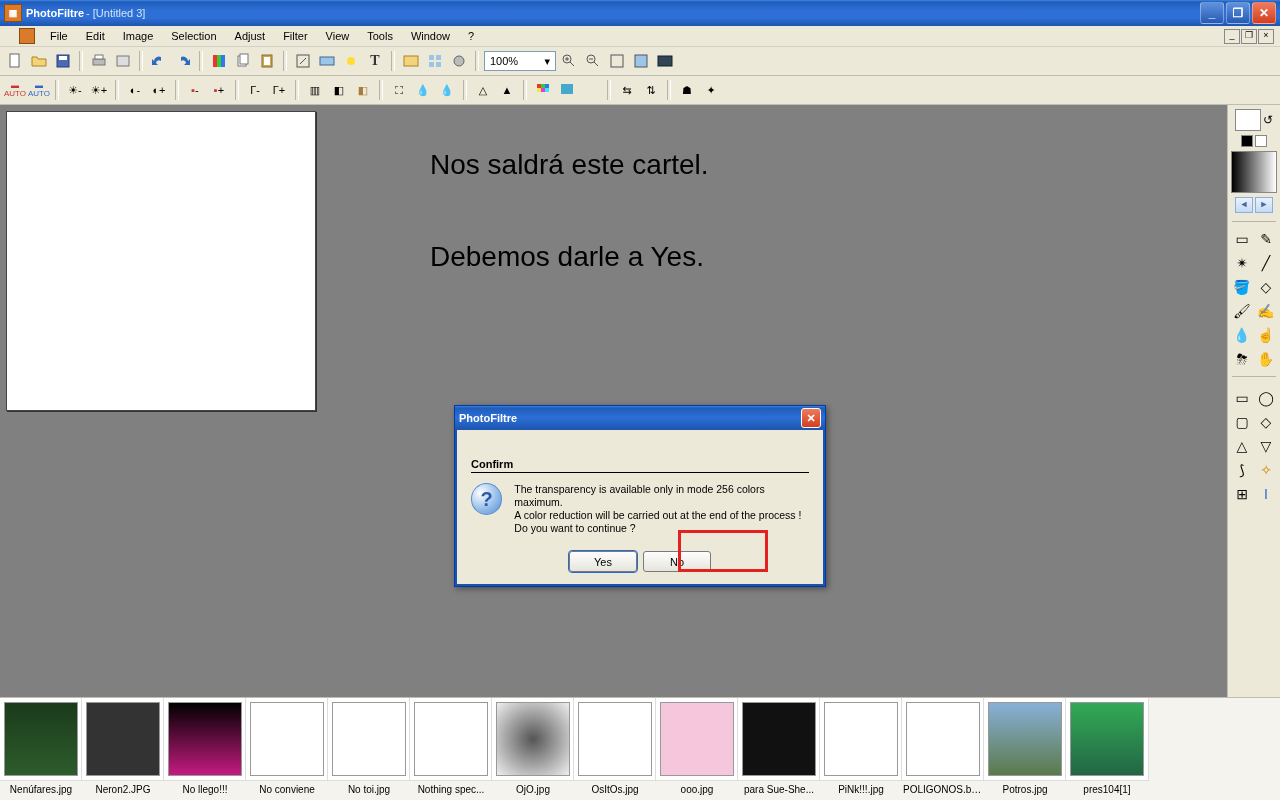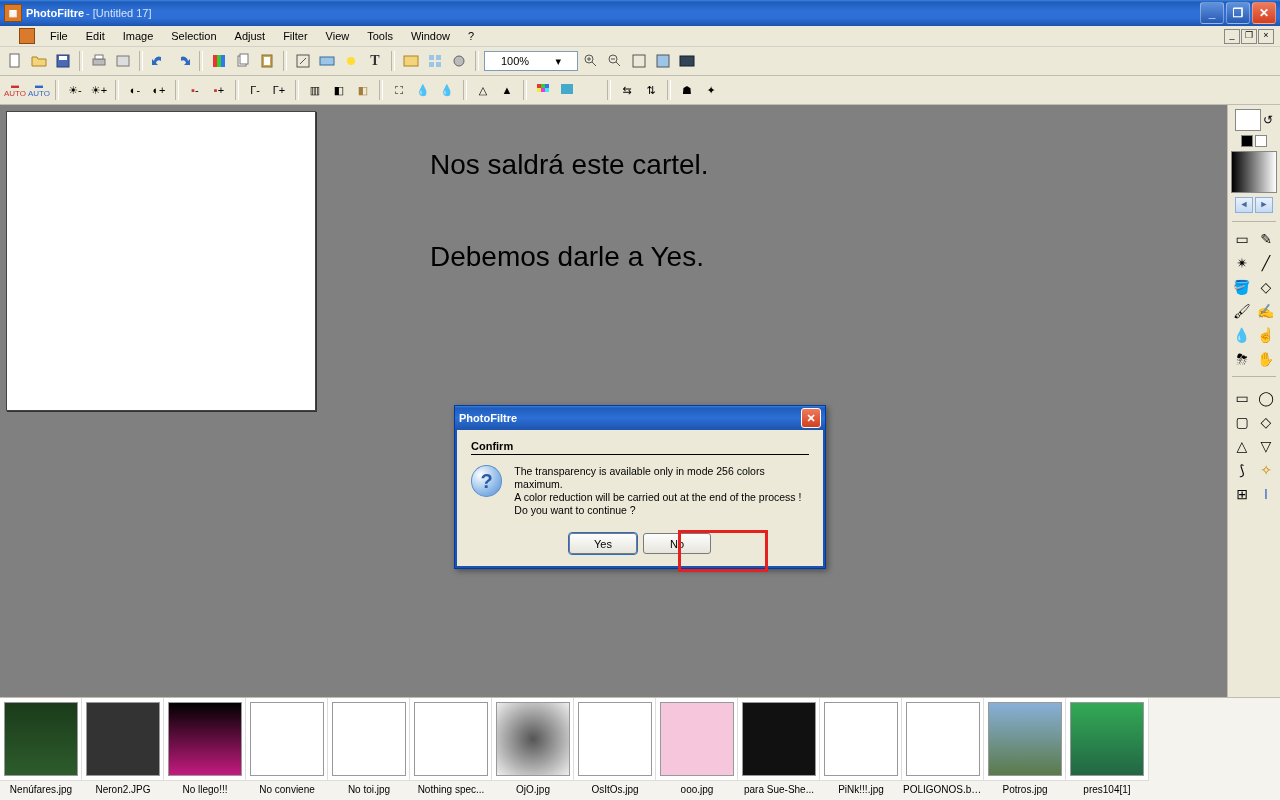--- a/index.html
+++ b/index.html
@@ -11,31 +11,31 @@
 .winbtn.min,.winbtn.max{background:linear-gradient(#5f93dd,#2659b5)}
 .winbtn.cls{background:linear-gradient(#ef7b5e,#d13f1f)}
 .menubar{height:20px;background:#ece9d8;display:flex;align-items:center;padding-left:19px;border-bottom:1px solid #d4d0c8;position:relative}
 .menubar .sysicon{width:14px;height:14px;background:#d97a2c;border:1px solid #8b4a0e;margin-right:6px}
 .menubar span.mitem{padding:2px 9px;cursor:default}
 .menubar .mdi{margin-left:auto;display:flex;gap:1px;padding-right:6px}
 .menubar .mdi div{width:14px;height:13px;border:1px solid #888;background:#ece9d8;font-size:9px;text-align:center;line-height:11px}
 .toolbar{height:28px;background:#ece9d8;border-bottom:1px solid #c0bcb0;display:flex;align-items:center;padding:0 4px;gap:2px}
 .tb{width:22px;height:22px;display:flex;align-items:center;justify-content:center;cursor:pointer}
 .tbsep{width:2px;height:20px;border-left:1px solid #b8b4a8;border-right:1px solid #fff;margin:0 3px}
-.zoom{width:60px;height:18px;border:1px solid #7f9db9;background:#fff;font-size:11px;padding:0 16px;display:flex;align-items:center}
+.zoom{width:60px;height:18px;border:1px solid #7f9db9;background:#fff;font-size:11px;padding:0 5px;display:flex;align-items:center}
 .zoom .dd{margin-left:auto;color:#000}
 .toolbar2{height:28px;background:#ece9d8;border-bottom:1px solid #c0bcb0;display:flex;align-items:center;padding:0 4px;gap:2px}
 .body{display:flex;height:592px}
 .workspace{flex:1;background:#808080;position:relative;overflow:hidden}
 .doc{position:absolute;top:6px;left:6px;width:308px;height:298px;background:#fff;border:1px solid #444;box-shadow:1px 1px 0 #333}
 .instr{position:absolute;color:#000;font-family:Verdana,Arial,sans-serif;font-size:28px}
 .dlg{position:absolute;top:300px;left:454px;width:370px;background:#ece9d8;border:1px solid #003aa5;box-shadow:2px 2px 6px rgba(0,0,0,.4)}
 .dlgtitle{height:24px;background:linear-gradient(to bottom,#3b84e0 0%,#1f5dbb 8%,#2d6fd6 50%,#1c54ad 100%);color:#fff;font-weight:bold;font-size:11px;display:flex;align-items:center;padding:0 4px}
 .dlgtitle .dlgcls{margin-left:auto;width:18px;height:18px;background:linear-gradient(#ef7b5e,#d13f1f);border:1px solid #fff;border-radius:3px;display:flex;align-items:center;justify-content:center;color:#fff;font-weight:bold;font-size:11px}
-.dlgbody{border:2px solid #1c54ad;border-top:none;padding:10px 14px 12px}
+.dlgbody{border:2px solid #1c54ad;border-top:none;padding:28px 14px 12px}
 .dlgbody .confirm{font-weight:bold;font-size:11px;border-bottom:1px solid #000;padding-bottom:2px;margin-bottom:10px}
 .dlgmsg{display:flex;gap:12px;font-size:10.5px;line-height:13px}
 .dlgmsg .qicon{width:30px;height:30px;border-radius:50%;background:radial-gradient(circle at 30% 30%,#fff,#8eb9e8 60%,#5a8fd0);display:flex;align-items:center;justify-content:center;color:#2a5aa8;font-size:20px;font-weight:bold;border:1px solid #5a8fd0}
 .dlgbtns{display:flex;justify-content:center;gap:6px;margin-top:16px}
 .dlgbtn{width:68px;height:21px;border:1px solid #7a7a7a;background:linear-gradient(#fdfdfd,#e6e5dc);font-size:11px;border-radius:3px}
 .yesmark{position:absolute;border:3px solid #e52020;pointer-events:none}
 .rightpanel{width:52px;background:#ece9d8;border-left:1px solid #c0bcb0;display:flex;flex-direction:column;align-items:center;padding-top:4px}
 .swatch-row{display:flex;gap:2px;align-items:center}
 .swatch{width:24px;height:20px;border:1px solid #888}
 .swatch.sm{width:10px;height:10px}
@@ -49,21 +49,21 @@
 .thumb{width:72px;height:72px;background:#fff;border:1px solid #999;box-shadow:0 0 0 4px #fff,0 0 0 5px #ddd;display:flex;align-items:center;justify-content:center;font-size:8px;color:#777;overflow:hidden}
 .thumblbl{font-size:10px;margin-top:8px;text-align:center;white-space:nowrap;overflow:hidden;text-overflow:ellipsis;width:80px}
 svg{width:16px;height:16px}
 </style>
 </head>
 <body>
 
 <div class="titlebar">
   <div class="icon">▦</div>
   <span>PhotoFiltre</span>
-  <span class="title-faded"> - <span>[Untitled 17]</span></span>
+  <span class="title-faded"> - <span>[Untitled 3]</span></span>
   <div class="winbtns">
     <div class="winbtn min">_</div>
     <div class="winbtn max">❐</div>
     <div class="winbtn cls">✕</div>
   </div>
 </div>
 
 <div class="menubar">
   <div class="sysicon"></div>
   <span class="mitem">File</span>

